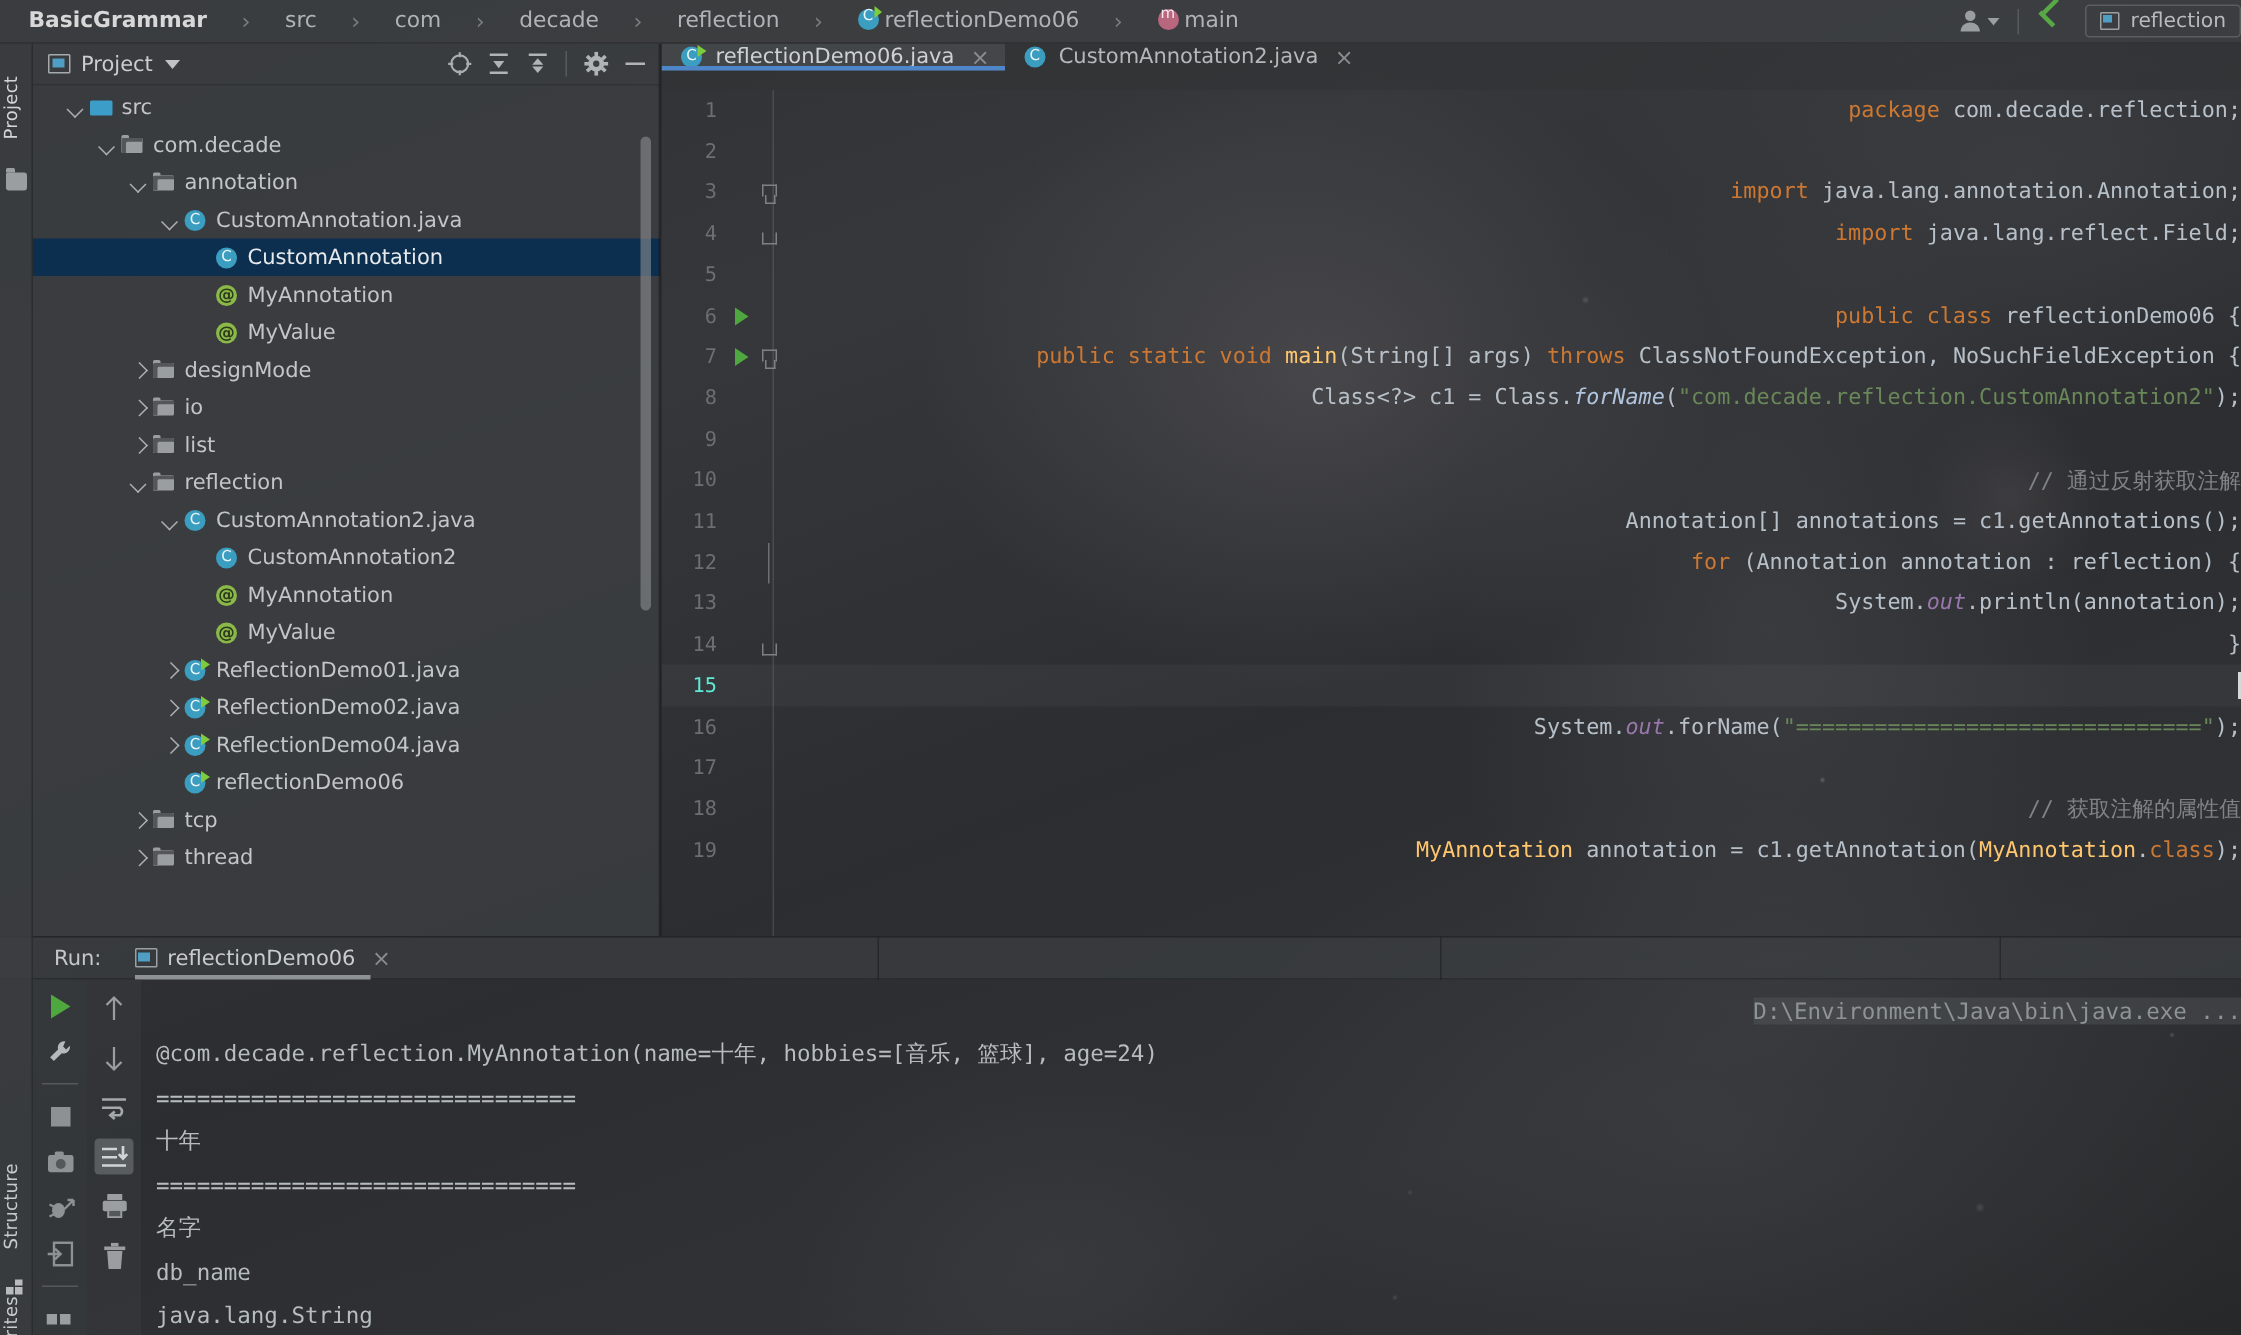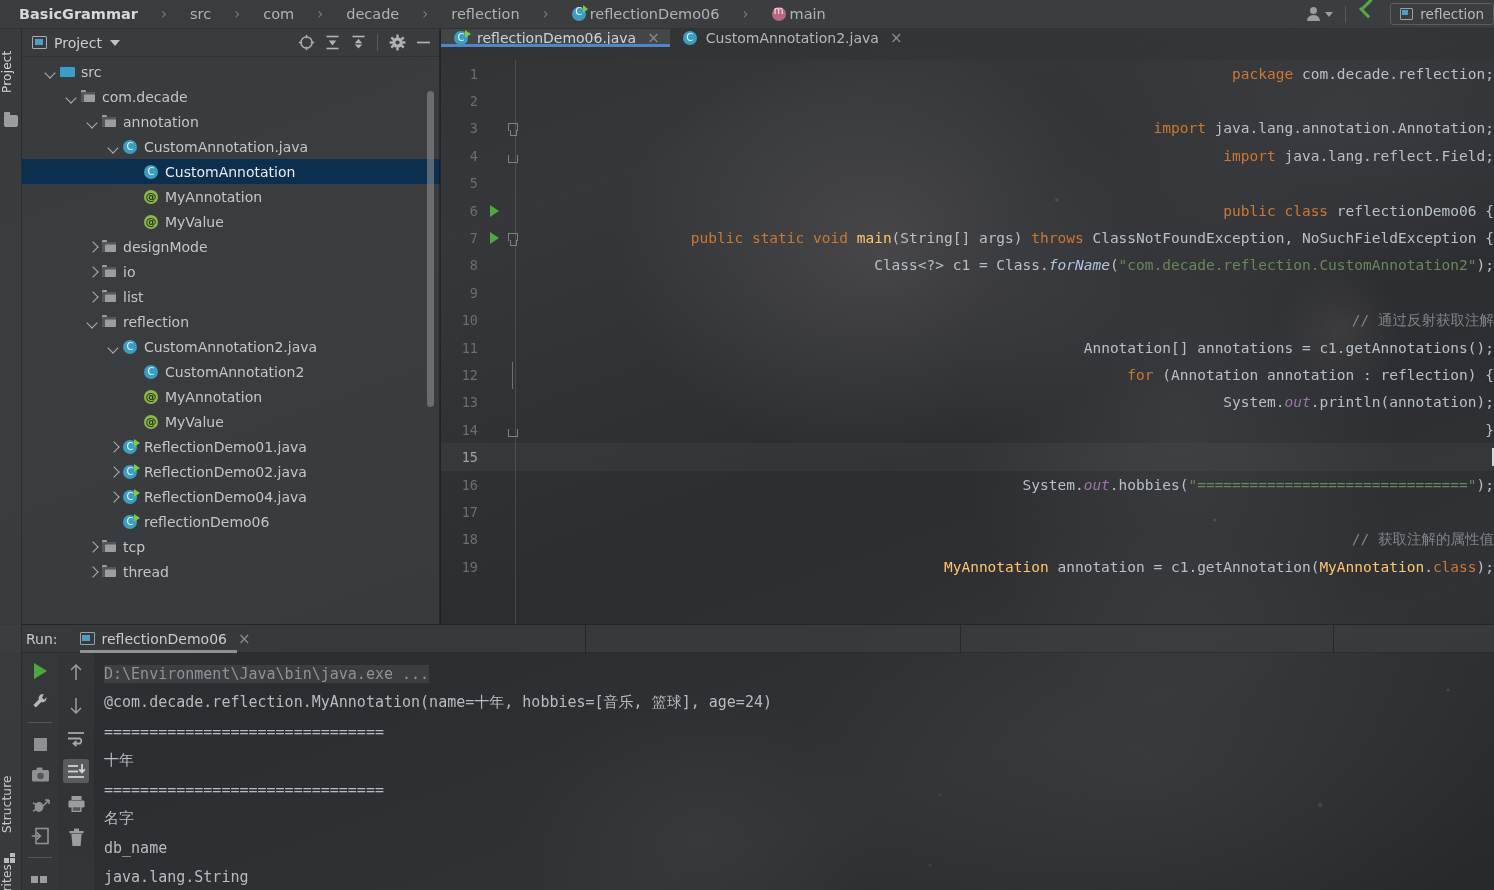--- a/index.html
+++ b/index.html
@@ -158,21 +158,21 @@
   .etab{ display:flex; align-items:center; gap:7px; padding:0 10px 0 12px; font-size:14px; color:#b5b8ba; position:relative;}
   .etab.active{ background:rgba(72,75,77,0.80); color:#cfd2d4; }
   .etab.active::after{ content:""; position:absolute; left:0; right:0; bottom:0; height:3px; background:#4e86c9;}
   .tabclose{ color:#8a8d8f; font-size:15px; margin-left:4px; }
 
   #code{ position:absolute; left:0; top:31px; width:1053px; height:564px; overflow:hidden;
      font-family:"DejaVu Sans Mono", monospace; font-size:14.5px;}
   .cline{ height:27.4px; display:flex; align-items:center; white-space:pre; }
   .cline.hl{ background:rgba(255,255,255,0.035); }
   .gutter{ width:46px; text-align:right; padding-right:9px; color:#6b6f71; flex:none; font-size:13.5px;}
-  .cline.hl .gutter{ color:#a3a3a3; }
+  .cline.hl .gutter{ color:#5eead4; }
   .runmark{ width:18px; flex:none; position:relative;}
   .runmark.has::after{ content:""; position:absolute; left:3px; top:-6px;
      width:0;height:0;border-left:9px solid #4ea83f;border-top:6px solid transparent;border-bottom:6px solid transparent;}
   .fold{ width:14px; flex:none; position:relative; }
   .fold.f-open::after{content:"";position:absolute;left:3px;top:-5px;width:8px;height:7px;
      border:1.3px solid #7d8183;border-bottom:none; }
   .fold.f-open::before{content:"";position:absolute;left:4.6px;top:2px;width:5px;height:5px;
      border-left:1.3px solid #7d8183;border-right:1.3px solid #7d8183;
      border-bottom:1.3px solid #7d8183; transform:skewX(0deg) scaleX(1);}
   .fold.f-mid::after{content:"";position:absolute;left:6.5px;top:-13px;width:1.3px;height:27px;background:#6d7173;}
@@ -189,21 +189,21 @@
   .stfn{ color:#b0c4de; font-style:italic;}
   .id  { color:#b7c0c9; }
   .ann { color:#ffc66d; }
   .caret{ display:inline-block; width:1.6px; height:18px; background:#d6d9db; vertical-align:-4px;}
 
   
   #run-panel{ position:absolute; left:0; top:624px; width:1494px; height:266px; z-index:3;}
   #run-header{ position:absolute; left:0; top:0; width:1494px; height:29px;
       background:rgba(60,63,65,0.72); display:flex; align-items:center;
       border-top:1px solid rgba(0,0,0,0.35); border-bottom:1px solid rgba(0,0,0,0.22);}
-  .run-label{ margin-left:26px; color:#c5c8ca; font-size:14px;}
+  .run-label{ margin-left:36px; color:#c5c8ca; font-size:14px;}
   .run-tab{ display:flex; align-items:center; gap:7px; margin-left:22px; height:29px;
       position:relative; color:#c9cccd; font-size:14px;}
   .run-tab::after{ content:""; position:absolute; left:0; right:14px; bottom:0; height:3px; background:#8e9294;}
   .rt-ico{ width:15px;height:13px;border:1.5px solid #9aa0a3;border-radius:1px;position:relative;flex:none;}
   .rt-ico::after{content:"";position:absolute;left:1.5px;top:1.5px;width:8px;height:6px;background:#4f9ec4;}
   .hdr-div{ position:absolute; top:0; width:1px; height:28px; background:rgba(0,0,0,0.30);}
 
   #run-toolbar{ position:absolute; left:22px; top:29px; width:36px; height:237px;
      background:rgba(60,63,65,0.55); display:flex; flex-direction:column; align-items:center; padding-top:7px; gap:9px;}
   #run-toolbar2{ position:absolute; left:58px; top:29px; width:36px; height:237px;
@@ -211,21 +211,21 @@
   .tbtn{ width:26px; height:24px; display:flex; align-items:center; justify-content:center; position:relative;}
   .tbtn.active{ background:rgba(120,125,128,0.55); border-radius:3px;}
   .tb-sep{ width:24px; height:1px; background:rgba(150,153,155,0.35); margin:1px 0;}
 
   .g-play{ width:0;height:0;border-left:13px solid #4ea83f;border-top:8px solid transparent;border-bottom:8px solid transparent;}
   .g-stop{ width:13px;height:13px;background:#8d9194;}
 
   #console{ position:absolute; left:94px; top:29px; width:1400px; height:237px;
      padding:6px 0 0 10px; font-family:"DejaVu Sans Mono", monospace; font-size:15px; color:#b6bcbf;}
   .oline{ height:29px; display:flex; align-items:center; white-space:pre;}
-  .oline.cmdline{ color:#8e9396; }
+  .oline.cmdline{ color:#8e9396;justify-content:flex-end; }
   .oline.cmdline span.bgsel{ background:rgba(120,124,127,0.22); }
 </style>
 </head>
 <body>
 
 <div id="bg-art"></div>
 
 <div id="topbar">
   <div class="crumbs" id="crumbs">
       <span class="crumb first"><span>BasicGrammar</span></span>
@@ -494,21 +494,21 @@
       <div class="cline"><div class="gutter">6</div><div class="runmark has"></div><div class="fold"></div><div class="code-txt"><span class="k">public</span> <span class="k">class</span> <span class="id">reflectionDemo06</span> <span class="id">{</span></div></div>
       <div class="cline"><div class="gutter">7</div><div class="runmark has"></div><div class="fold f-open"></div><div class="code-txt">    <span class="k">public</span> <span class="k">static</span> <span class="k">void</span> <span class="fn">main</span><span class="id">(String[] args)</span> <span class="k">throws</span> <span class="id">ClassNotFoundException, NoSuchFieldException {</span></div></div>
       <div class="cline"><div class="gutter">8</div><div class="runmark"></div><div class="fold"></div><div class="code-txt">        <span class="id">Class&lt;?&gt; c1 = Class.</span><span class="stfn">forName</span><span class="id">(</span><span class="str">"com.decade.reflection.CustomAnnotation2"</span><span class="id">);</span></div></div>
       <div class="cline"><div class="gutter">9</div><div class="runmark"></div><div class="fold"></div><div class="code-txt"></div></div>
       <div class="cline"><div class="gutter">10</div><div class="runmark"></div><div class="fold"></div><div class="code-txt">        <span class="cmt">// 通过反射获取注解</span></div></div>
       <div class="cline"><div class="gutter">11</div><div class="runmark"></div><div class="fold"></div><div class="code-txt">        <span class="id">Annotation[] annotations = c1.getAnnotations();</span></div></div>
       <div class="cline"><div class="gutter">12</div><div class="runmark"></div><div class="fold f-mid"></div><div class="code-txt">        <span class="k">for</span> <span class="id">(Annotation annotation : reflection) {</span></div></div>
       <div class="cline"><div class="gutter">13</div><div class="runmark"></div><div class="fold"></div><div class="code-txt">            <span class="id">System.</span><span class="fld">out</span><span class="id">.println(annotation);</span></div></div>
       <div class="cline"><div class="gutter">14</div><div class="runmark"></div><div class="fold f-end"></div><div class="code-txt">        <span class="id">}</span></div></div>
       <div class="cline hl"><div class="gutter">15</div><div class="runmark"></div><div class="fold"></div><div class="code-txt">        <span class="caret"></span></div></div>
-      <div class="cline"><div class="gutter">16</div><div class="runmark"></div><div class="fold"></div><div class="code-txt">        <span class="id">System.</span><span class="fld">out</span><span class="id">.hobbies(</span><span class="str">"==============================="</span><span class="id">);</span></div></div>
+      <div class="cline"><div class="gutter">16</div><div class="runmark"></div><div class="fold"></div><div class="code-txt">        <span class="id">System.</span><span class="fld">out</span><span class="id">.forName(</span><span class="str">"==============================="</span><span class="id">);</span></div></div>
       <div class="cline"><div class="gutter">17</div><div class="runmark"></div><div class="fold"></div><div class="code-txt"></div></div>
       <div class="cline"><div class="gutter">18</div><div class="runmark"></div><div class="fold"></div><div class="code-txt">        <span class="cmt">// 获取注解的属性值</span></div></div>
       <div class="cline"><div class="gutter">19</div><div class="runmark"></div><div class="fold"></div><div class="code-txt">        <span class="ann">MyAnnotation</span> <span class="id">annotation = c1.getAnnotation(</span><span class="ann">MyAnnotation</span><span class="id">.</span><span class="k">class</span><span class="id">);</span></div></div>
     </div>
 </div>
 
 <div id="run-panel">
   <div id="run-header">
     <span class="run-label">Run:</span>
     <div class="run-tab">

